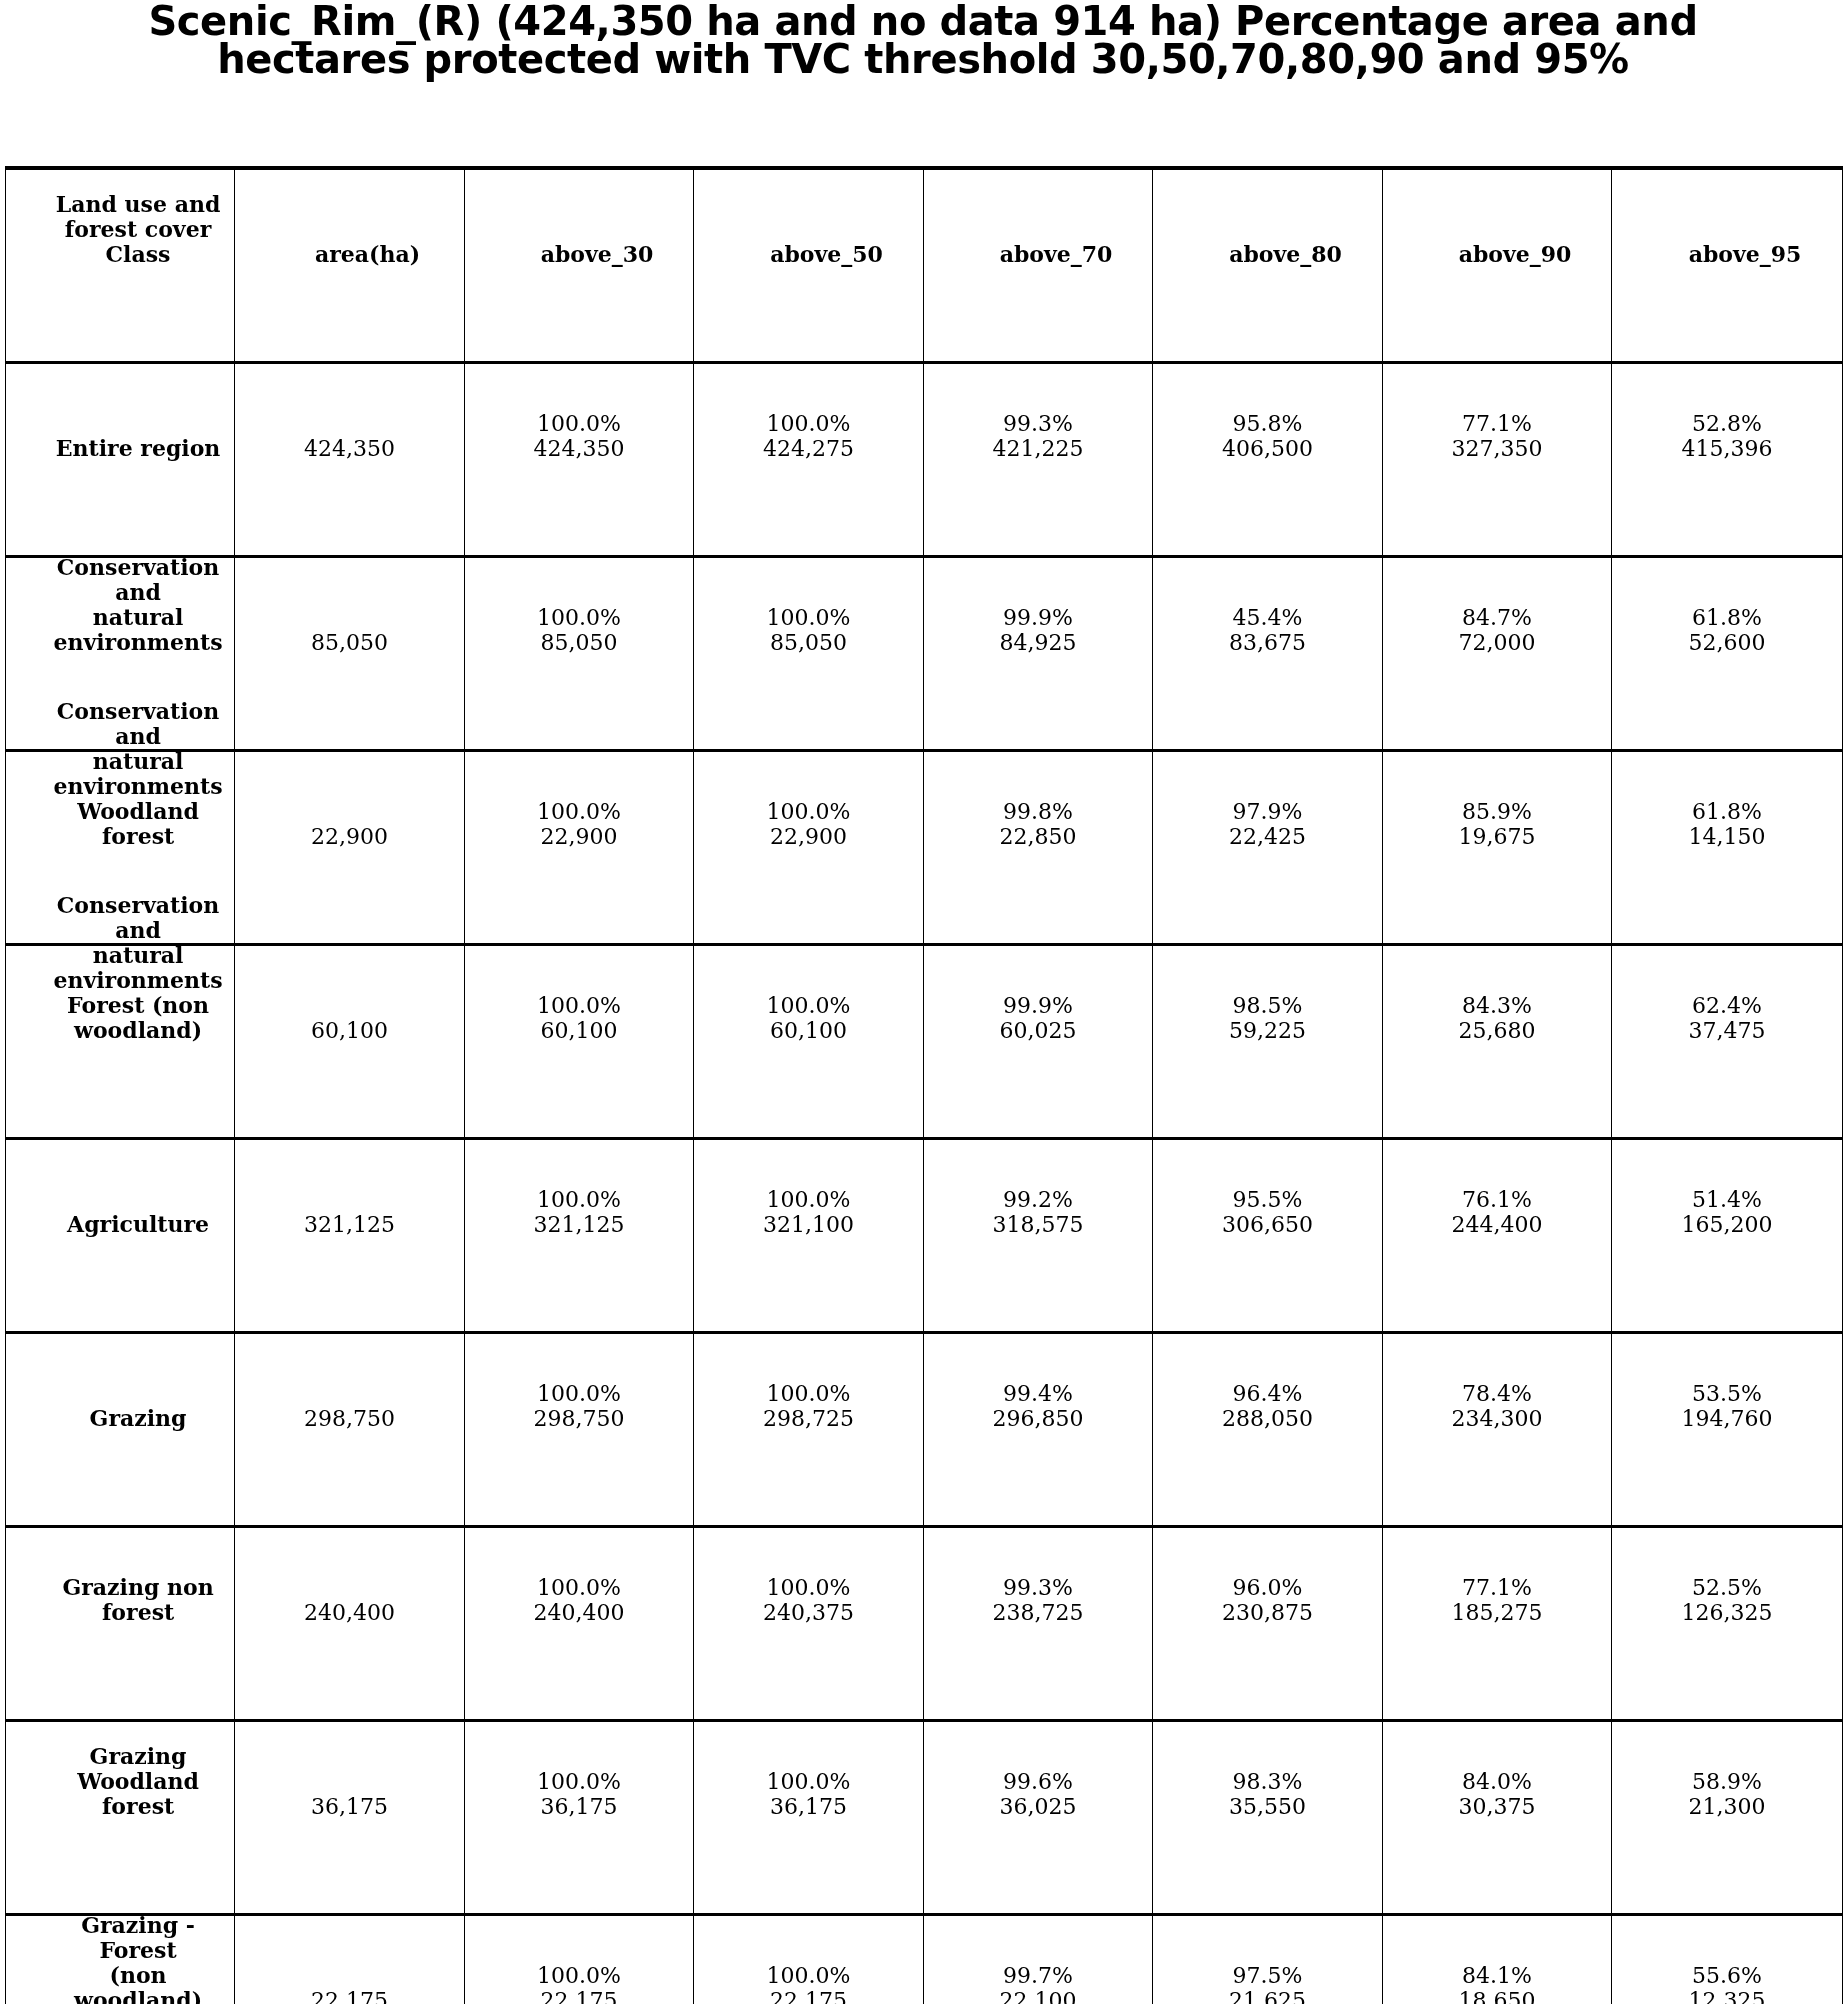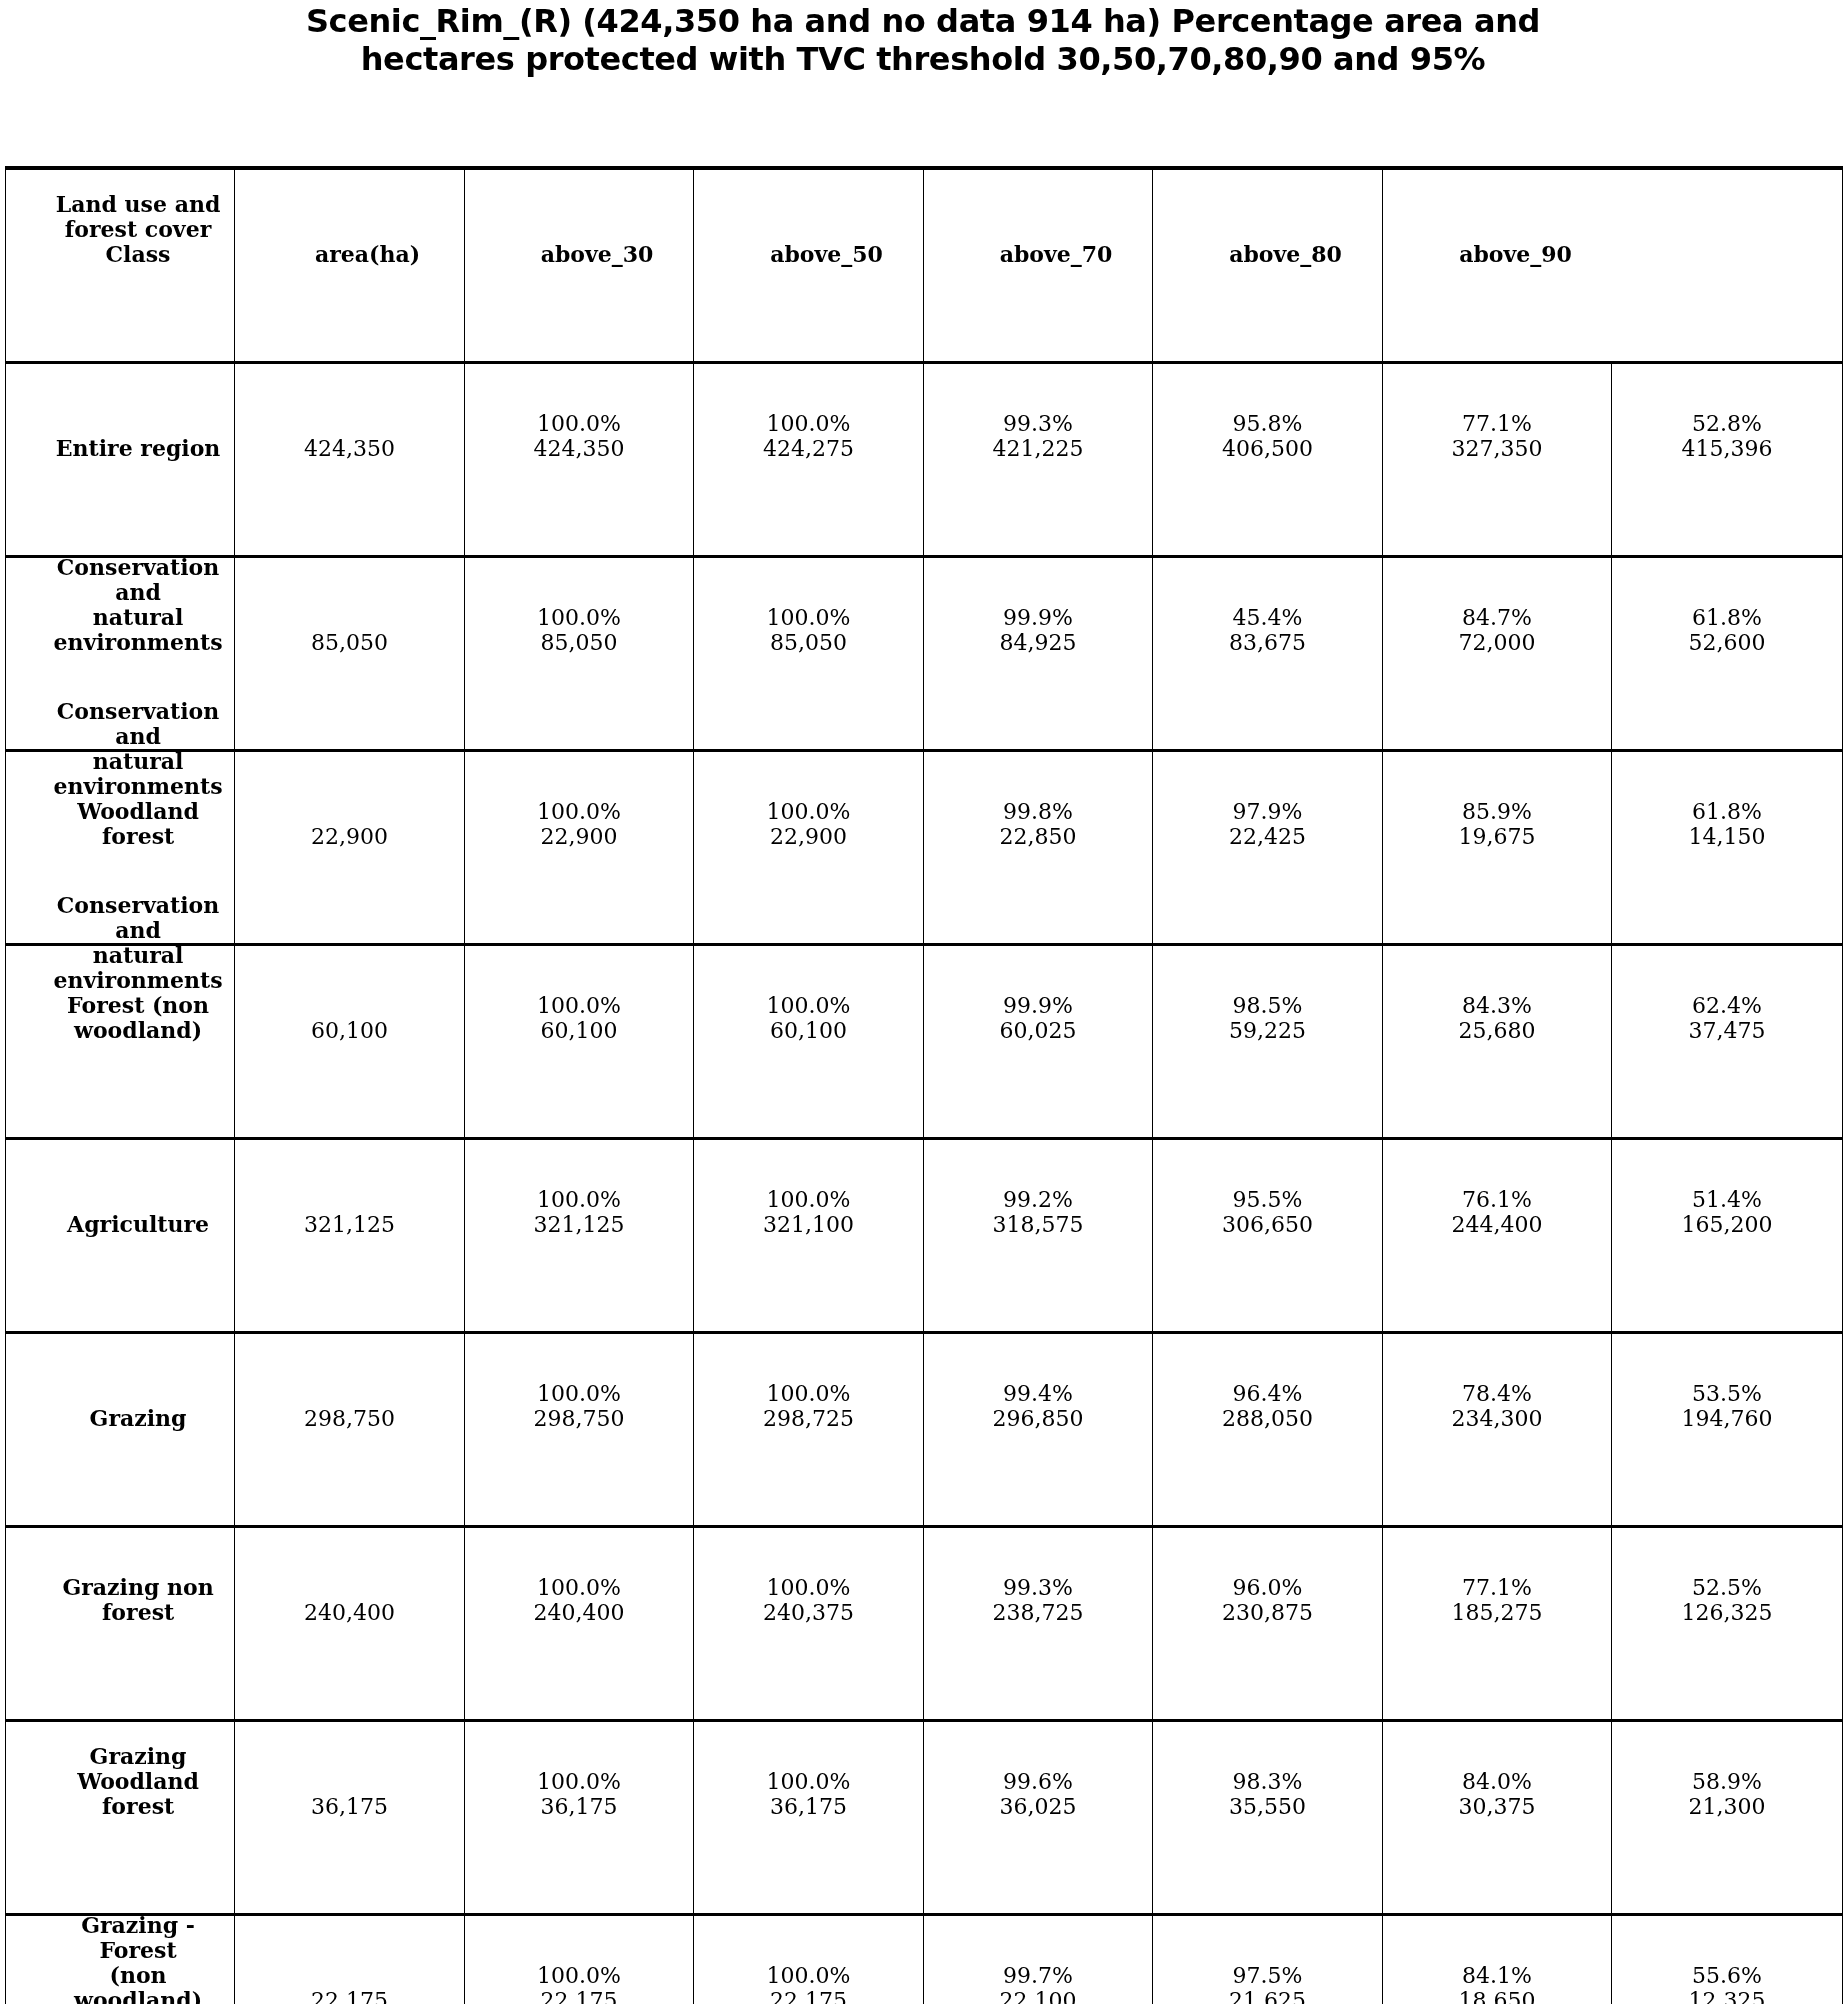--- a/index.html
+++ b/index.html
@@ -7,21 +7,21 @@
     width:1846px; height:2533px;
     background:#ffffff;
     position:relative;
     font-family:"DejaVu Serif","Liberation Serif",serif;
     color:#000;
   }
   .title {
     position:absolute; top:1.6px; left:0; width:100%;
     text-align:center;
     font-family:"DejaVu Sans","Liberation Sans",sans-serif;
-    font-weight:bold; font-size:32px; line-height:38px;
+    font-weight:bold; font-size:40px; line-height:38px;
     white-space:pre-line; letter-spacing:-0.4px;
   }
   .table {
     position:absolute; left:4.8px; top:166px; width:1836px;
     border:1.6px solid #000; border-top-width:4.8px; border-bottom-width:4px;
     background:#fff;
   }
   .trow {
     display:grid; grid-template-columns:repeat(8,1fr);
     height:191px; border-bottom:3.6px solid #000; position:relative;
@@ -60,20 +60,23 @@
       </div>
       <div class="tcell">
         <div class="ct">above_70</div>
       </div>
       <div class="tcell">
         <div class="ct">above_80</div>
       </div>
       <div class="tcell">
         <div class="ct">above_90</div>
       </div>
+      <div class="tcell">
+        <div class="ct">above_95</div>
+      </div>
     </div>
     <div class="trow">
       <div class="tcell b">
         <div class="ct">Entire region</div>
       </div>
       <div class="tcell">
         <div class="ct">424,350</div>
       </div>
       <div class="tcell">
         <div class="ct">100.0%

